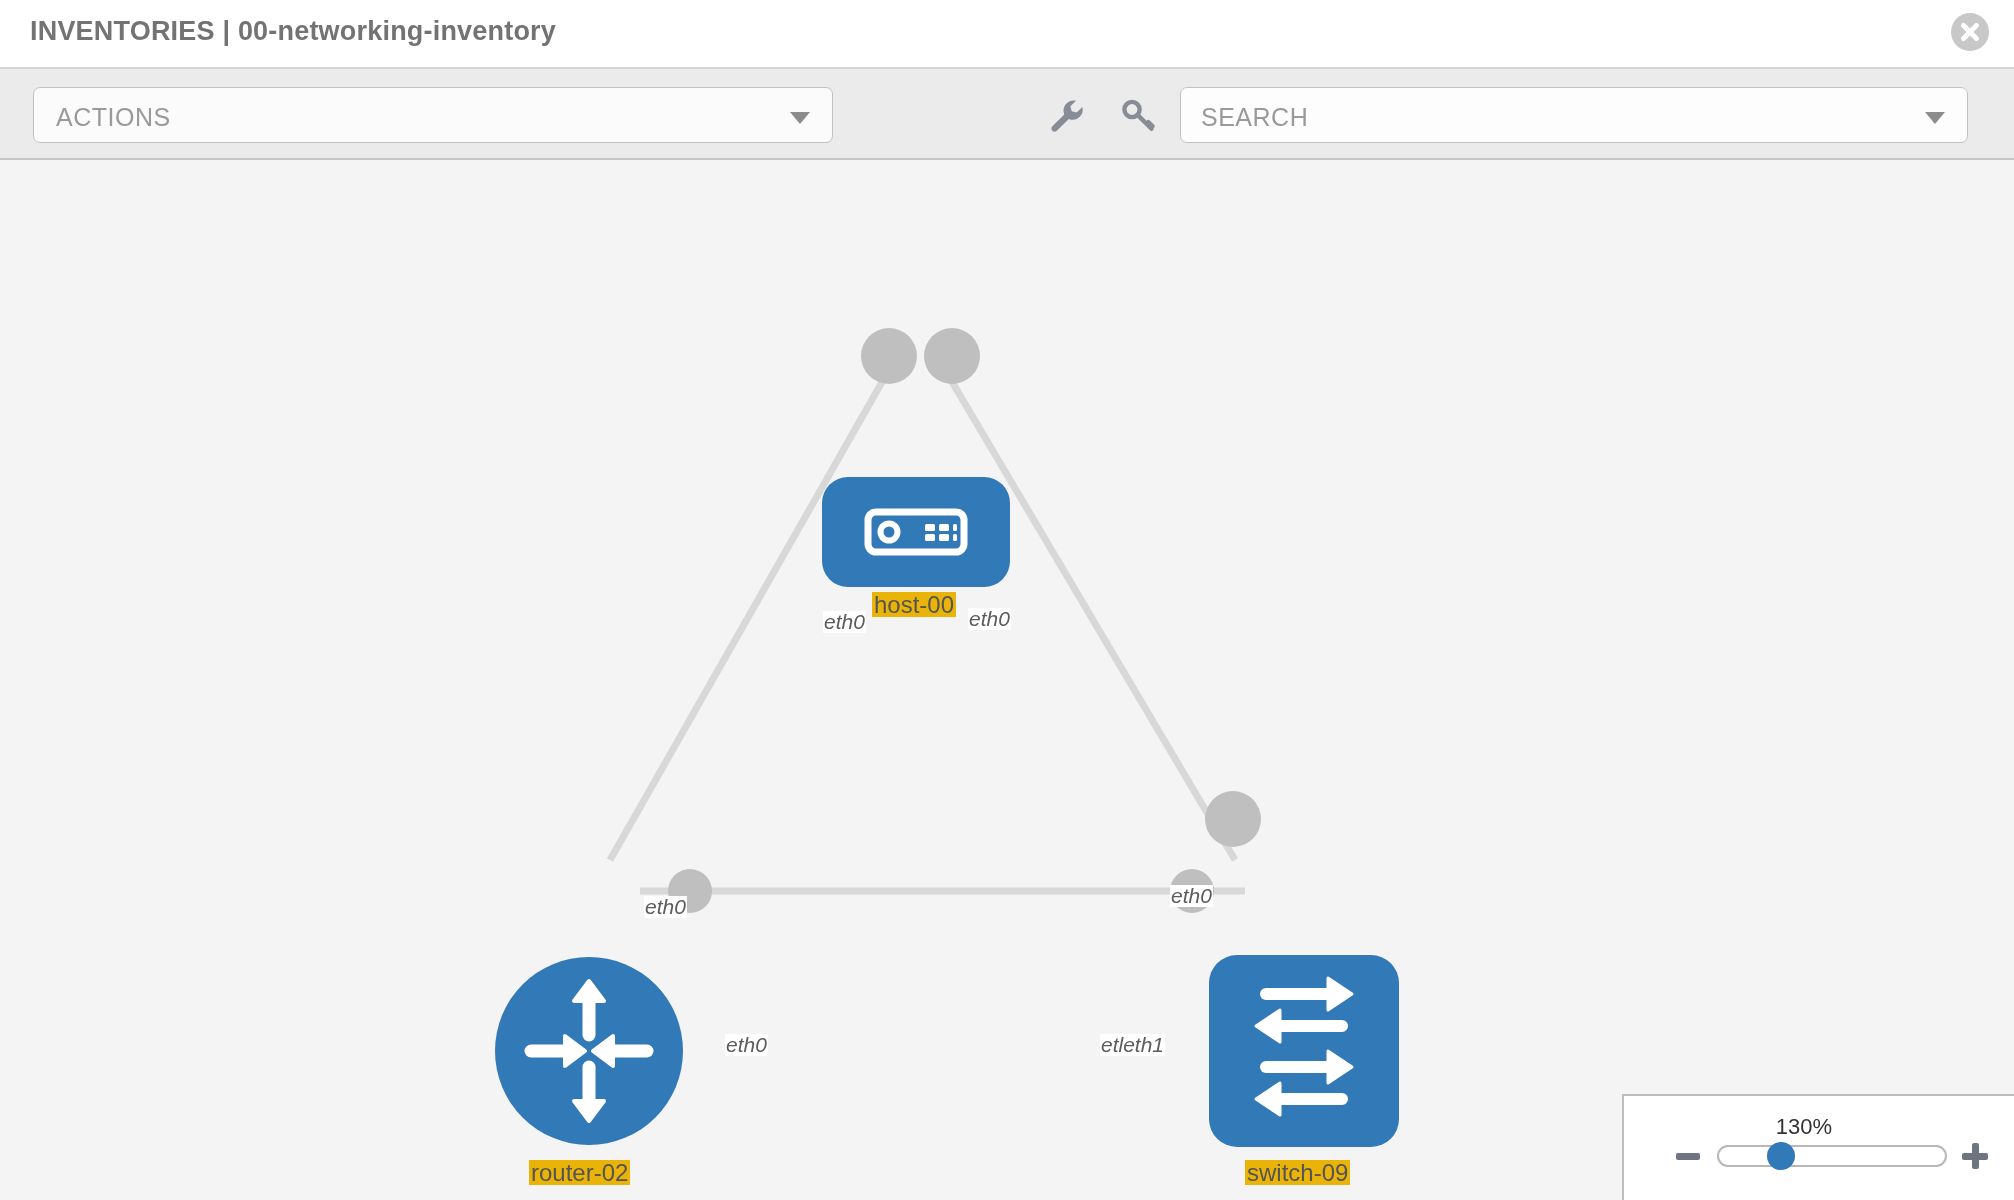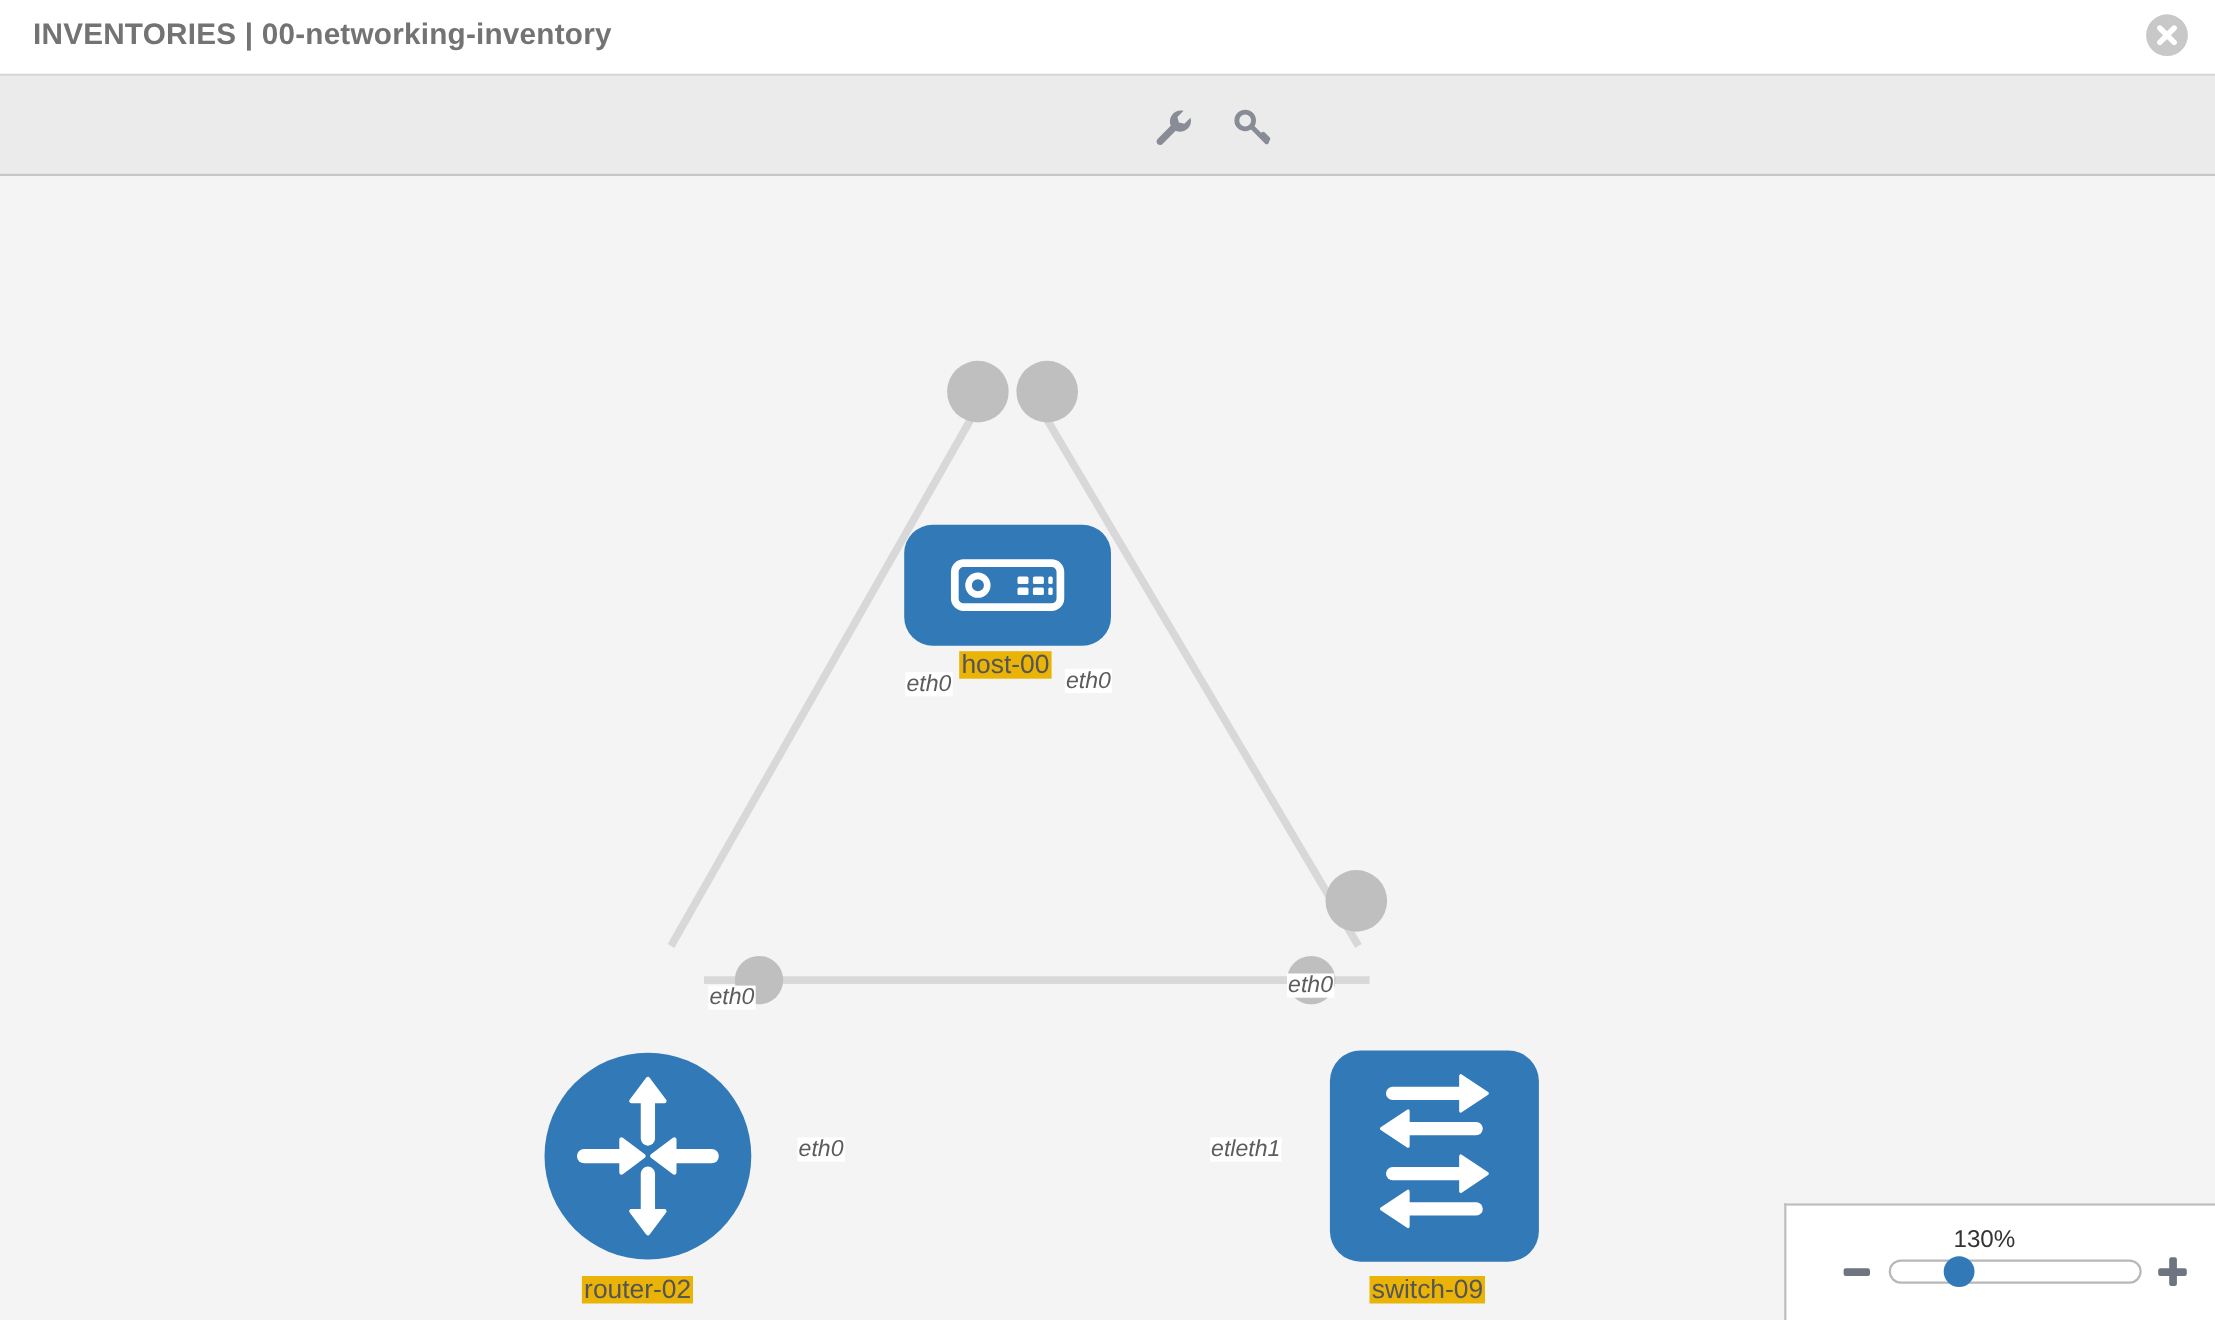--- a/index.html
+++ b/index.html
@@ -244,39 +244,47 @@
         <g stroke="#ffffff" stroke-width="5" stroke-linecap="round">
           <line x1="12.5" y1="12.5" x2="25.5" y2="25.5"></line>
           <line x1="25.5" y1="12.5" x2="12.5" y2="25.5"></line>
         </g>
       </svg>
     </div>
   </div>
 
   <div class="toolbar">
 
+    <div class="actions-select">
+      <span class="actions-label">ACTIONS</span>
+      <span class="caret"></span>
+    </div>
 
     <div class="icon-btn icon-wrench">
       <svg width="40" height="40" viewBox="0 0 40 40">
         <g fill="#878c96">
           <path d="M27.5 5.5a10 10 0 0 0-9.2 13.9L6.6 31.1a3.2 3.2 0 1 0 4.5 4.5L22.8 23.9A10 10 0 0 0 36.3 12l-5.6 5.6-5-1.3-1.3-5 5.6-5.6a10 10 0 0 0-2.5-.2z"></path>
         </g>
       </svg>
     </div>
 
     <div class="icon-btn icon-key">
       <svg width="40" height="40" viewBox="0 0 40 40">
         <g fill="none" stroke="#878c96" stroke-width="4.4" stroke-linecap="round">
           <circle cx="14" cy="14.5" r="7.6"></circle>
           <line x1="19.6" y1="19.9" x2="33.5" y2="33.8"></line>
           <line x1="30.3" y1="27" x2="34.6" y2="31.3"></line>
         </g>
       </svg>
     </div>
 
+    <div class="search-box">
+      <span class="search-label">SEARCH</span>
+      <span class="caret"></span>
+    </div>
   </div>
 
   <div class="canvas">
 
     <svg class="topology-svg" viewBox="0 0 2014 1040">
 
       <g stroke="#d8d8d8" stroke-width="7" fill="none">
 
         <line x1="886" y1="215" x2="610" y2="700"></line>
 

